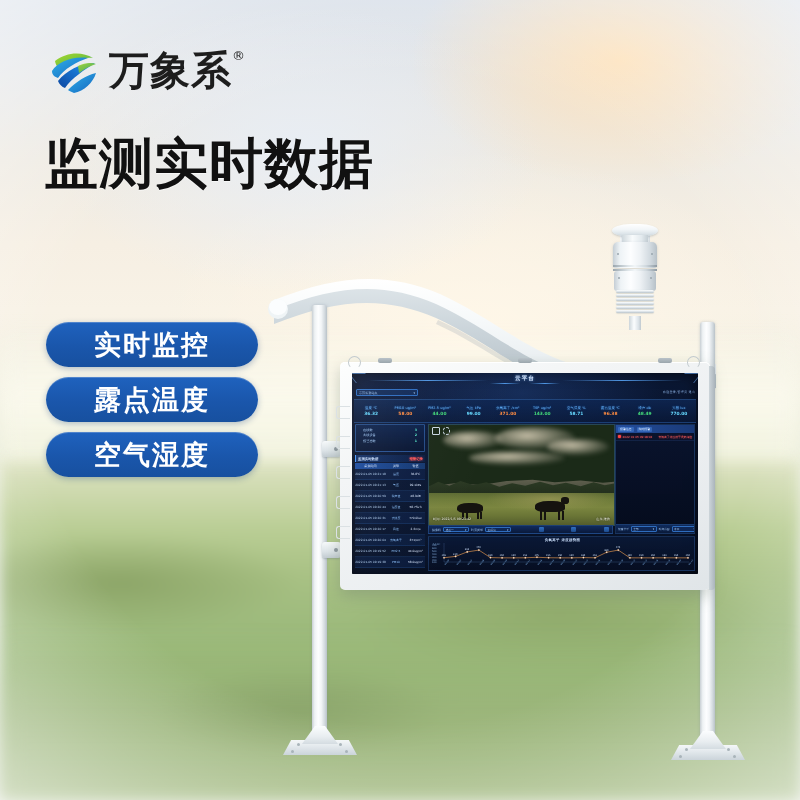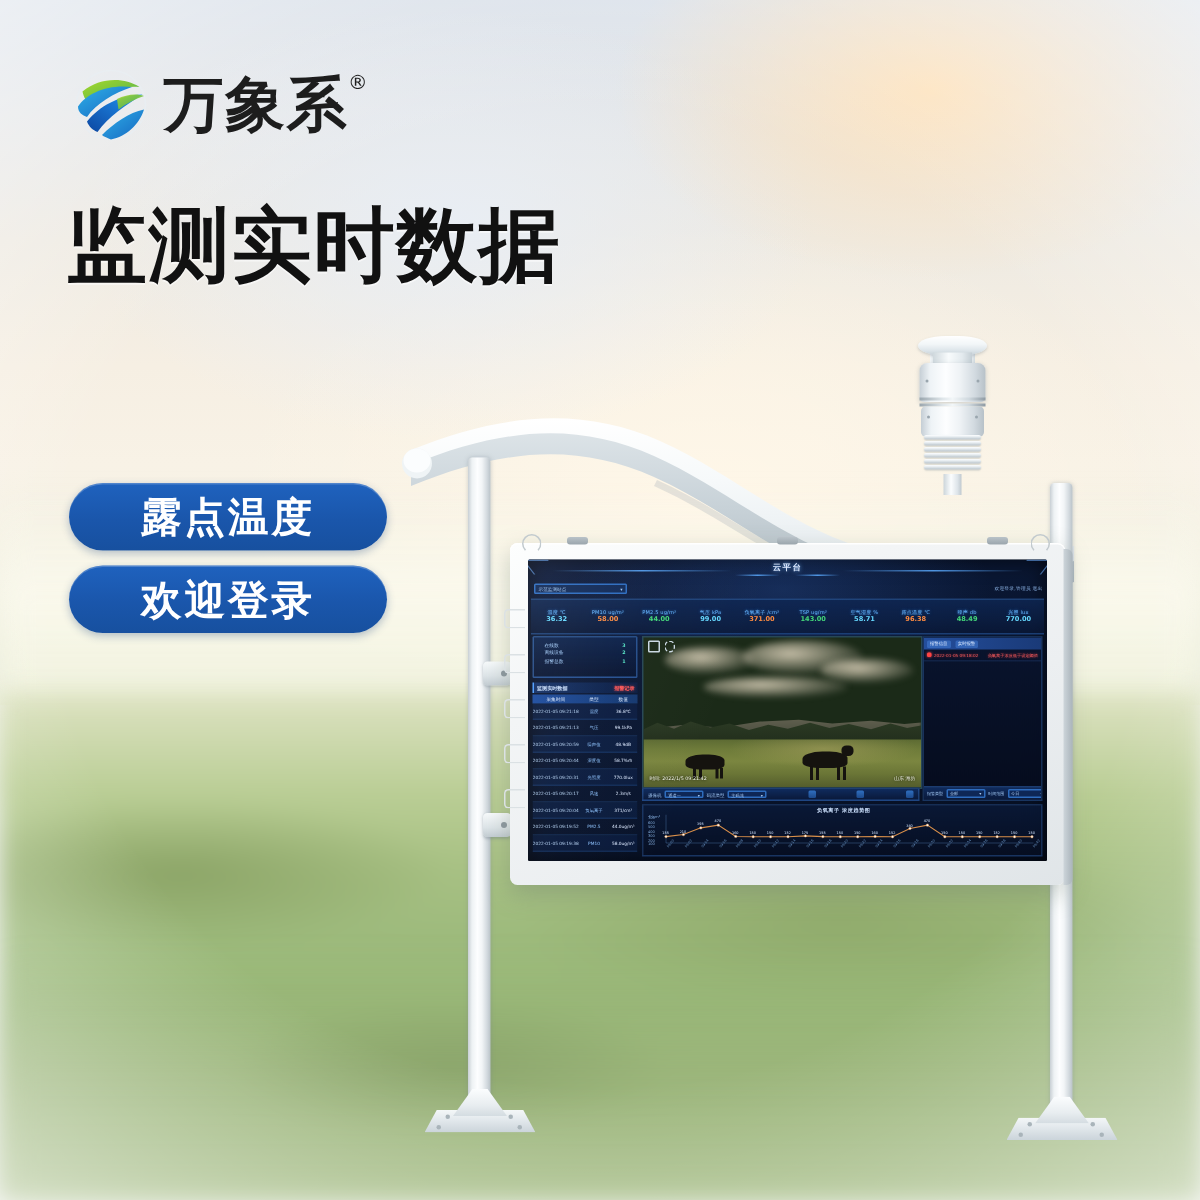--- a/index.html
+++ b/index.html
@@ -793,20 +793,23 @@
       <span>万象系</span><span class="logo-r">®</span>
     </div>
   </div>
 
   <div class="headline">
     <div class="hl-2">监测实时数据</div>
   </div>
 
   <div class="pills">
     <div class="pill">
+      <span>实时监控</span>
+    </div>
+    <div class="pill">
       <span>露点温度</span>
     </div>
     <div class="pill">
-      <span>欢迎登录</span>
+      <span>空气湿度</span>
     </div>
   </div>
 
 </div>
 
 </body></html>

